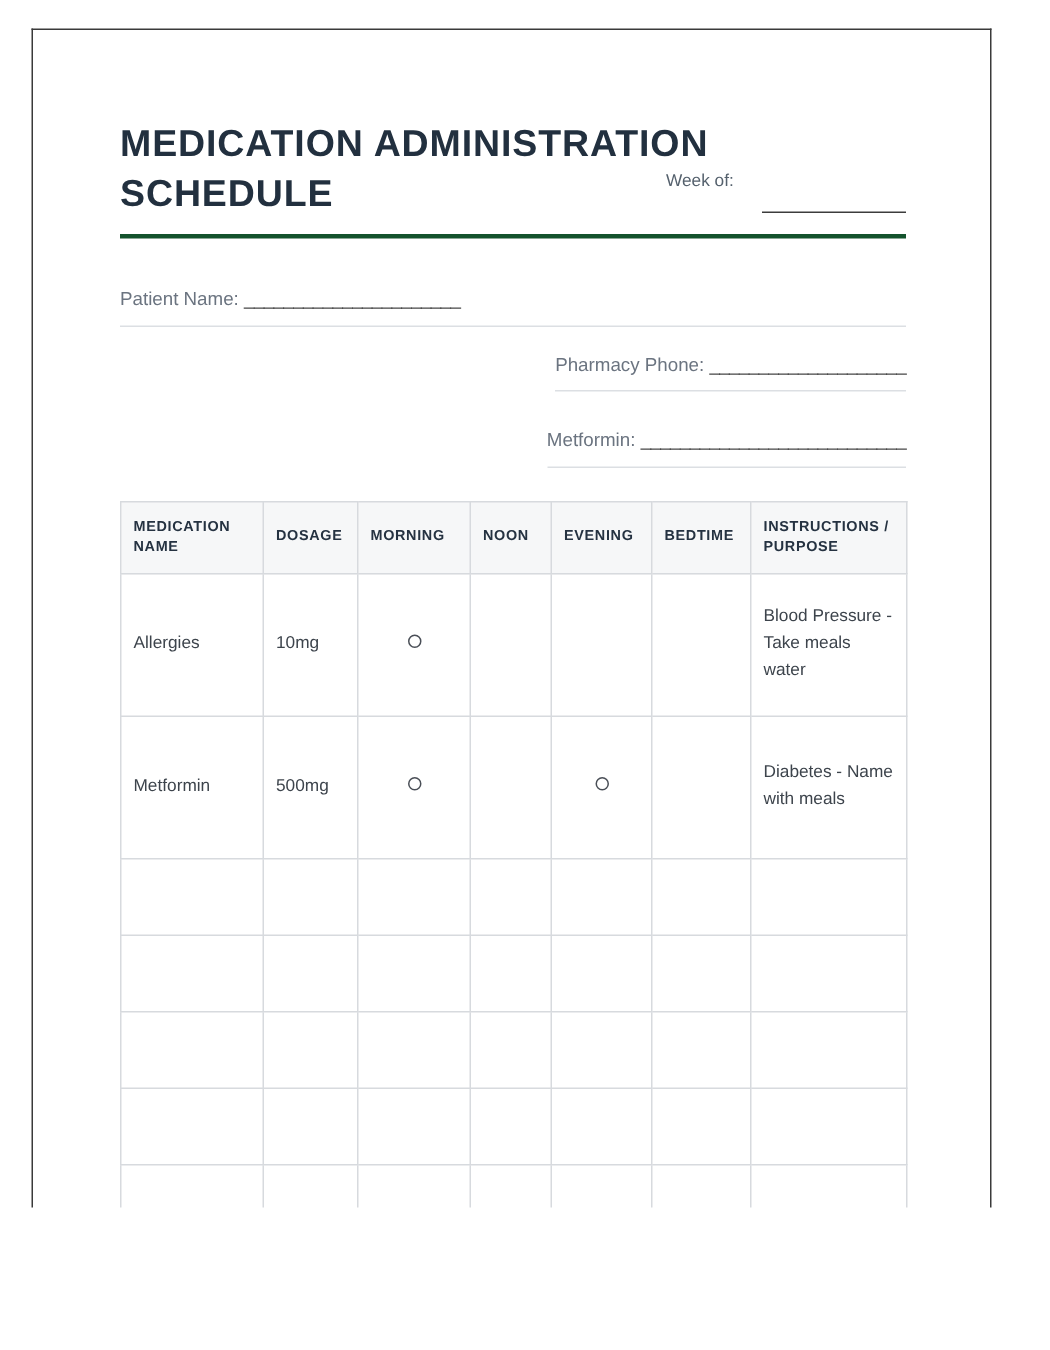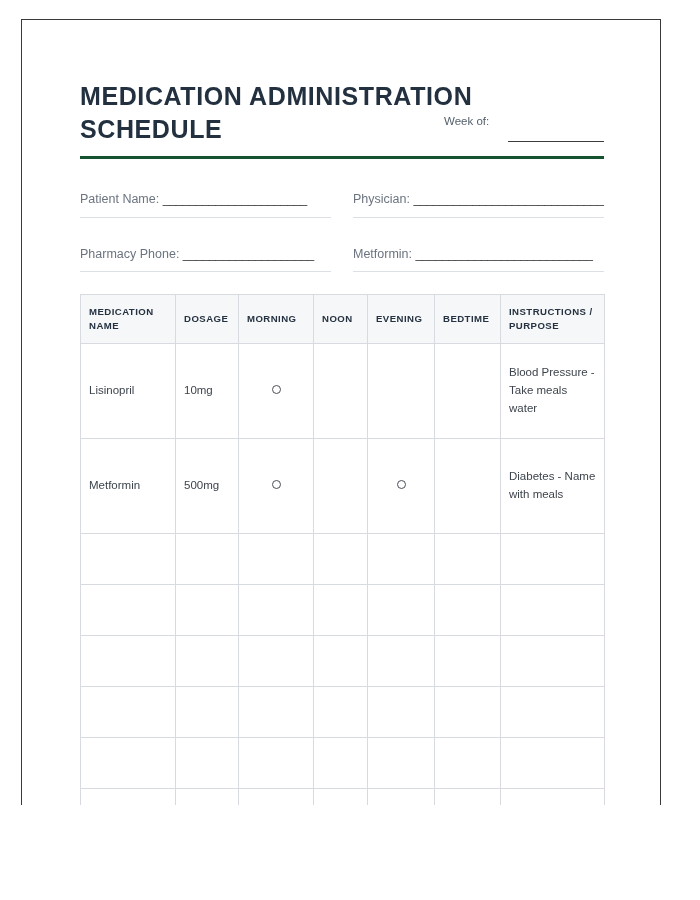--- a/index.html
+++ b/index.html
@@ -73,21 +73,22 @@
   
   .fields {
     margin-top: 30px;
   }
   .field-row {
     display: flex;
     gap: 22px;
     align-items: flex-end;
   }
   .field-row + .field-row {
-    margin-top: 26px;
+    margin-top: 15px;
+    flex-direction: column;
   }
   .field {
     flex: 1 1 0;
     min-width: 0;
     padding-bottom: 6px;
     border-bottom: 1px solid #dcdfe3;
   }
   .field-text {
     font-size: 12.5px;
     line-height: 1.72;
@@ -173,24 +174,20 @@
         <span>Week of:</span>
         <span class="week-rule"></span>
       </div>
     </div>
 
     <div class="fields">
       <div class="field-row">
         <div class="field">
           <div class="field-text"><span>Patient Name:</span>
             <span class="fill-line">______________________</span></div>
-        </div>
-        <div class="field">
-          <div class="field-text"><span>Physician:</span>
-            <span class="fill-line">_____________________________</span></div>
         </div>
       </div>
 
       <div class="field-row">
         <div class="field">
           <div class="field-text"><span>Pharmacy Phone:</span>
             <span class="fill-line">____________________</span></div>
         </div>
         <div class="field">
           <div class="field-text"><span>Metformin:</span>
@@ -215,21 +212,21 @@
           <th>DOSAGE</th>
           <th>MORNING</th>
           <th>NOON</th>
           <th>EVENING</th>
           <th>BEDTIME</th>
           <th>INSTRUCTIONS / PURPOSE</th>
         </tr>
       </thead>
       <tbody id="table-body">
           <tr>
-            <td>Lisinopril</td>
+            <td>Allergies</td>
             <td>10mg</td>
             <td class="time-cell"><span class="dose-mark"></span></td>
             <td class="time-cell"></td>
             <td class="time-cell"></td>
             <td class="time-cell"></td>
             <td class="instr-cell">Blood Pressure - Take meals water</td>
           </tr>
           <tr>
             <td>Metformin</td>
             <td>500mg</td>

